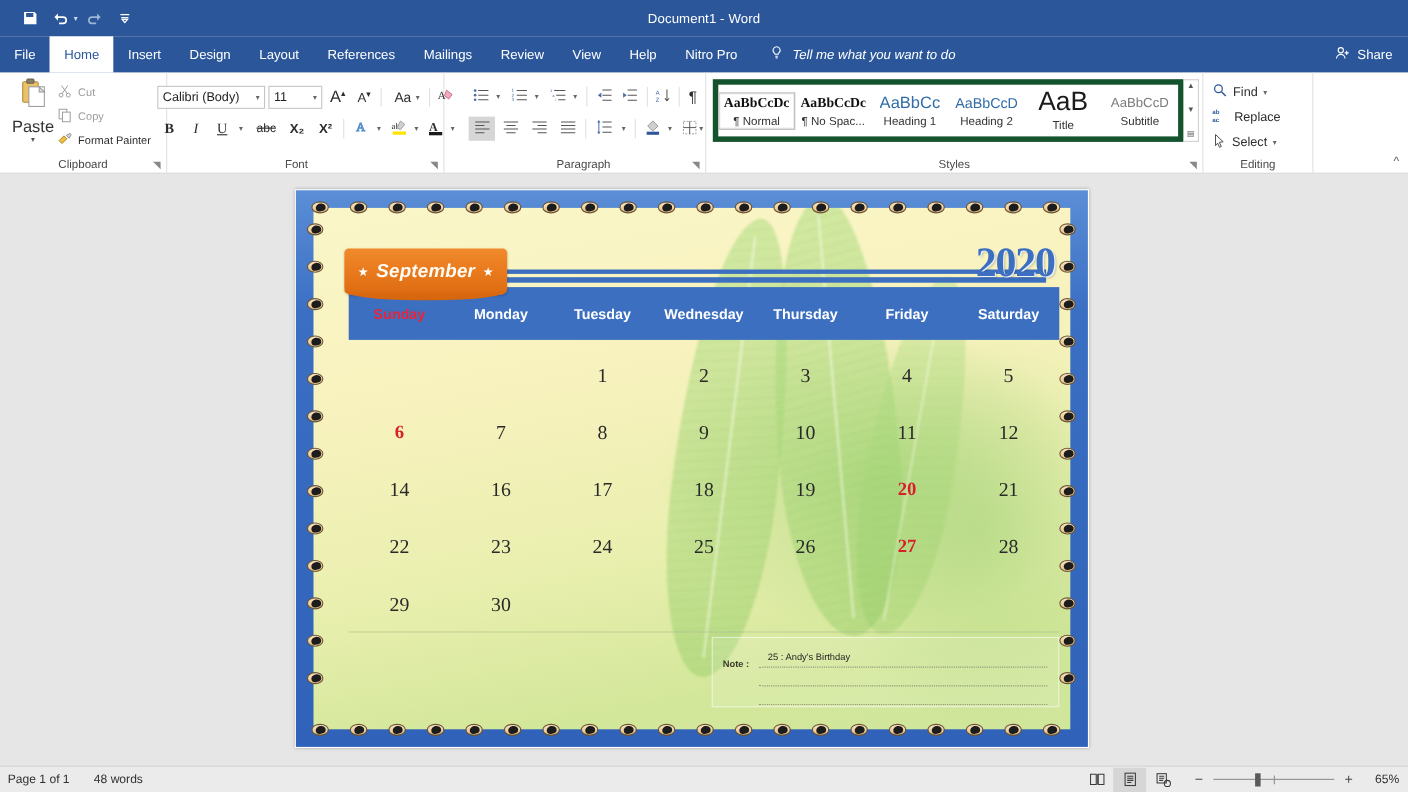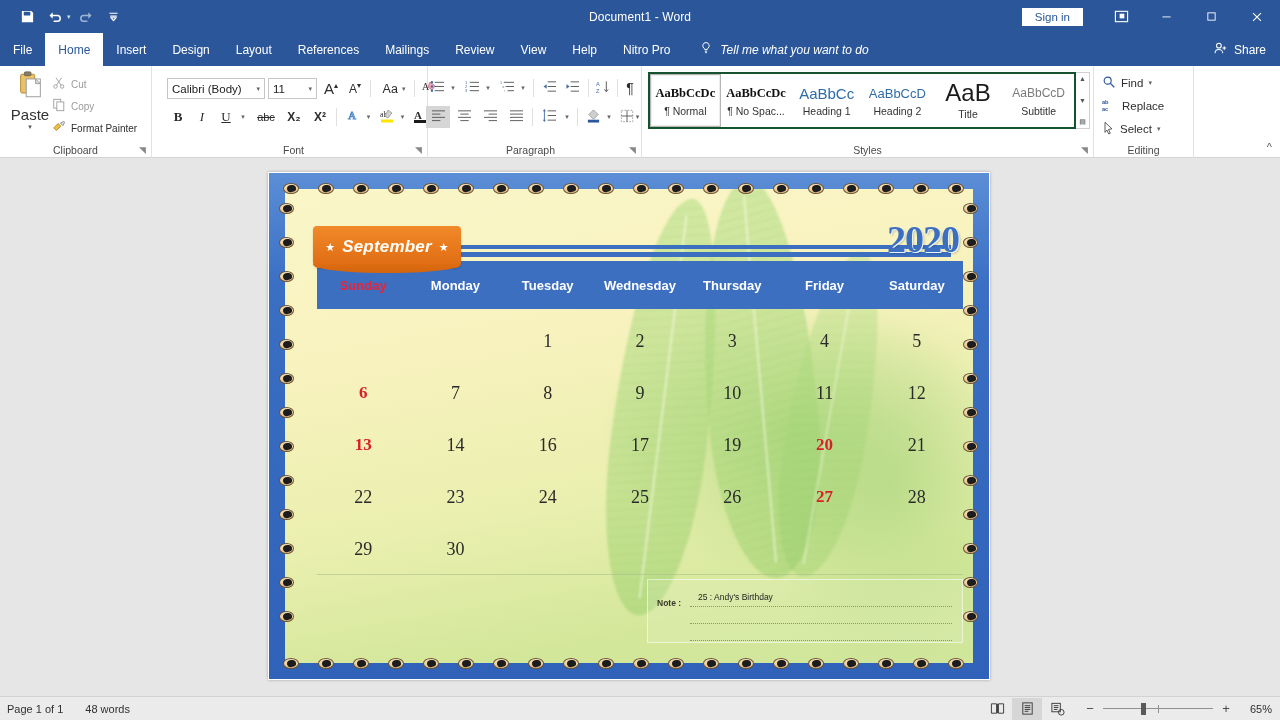--- a/index.html
+++ b/index.html
@@ -91,21 +91,21 @@
   }
   .paste-label { font-size: 15px; color: #333; margin-top: 1px; }
   .paste-caret { font-size: 7px; color: #555; line-height: 7px; }
   .clip-item {
     position: absolute; display: flex; align-items: center; gap: 5px;
     font-size: 10px; color: #9b9b9b;
   }
   .clip-item.enabled { color: #2d2d2d; }
 
   
-  #g-font { left: 160px; width: 268px; }
+  #g-font { left: 136px; width: 268px; }
   .fontname {
     position: absolute; left: 7px; top: 12px; width: 98px; height: 21px;
     border: 1px solid #c6c6c6; background:#fff;
     font-size: 11.5px; color: #222; padding: 2px 4px;
     display: flex; align-items: center; justify-content: space-between;
   }
   .fontsize {
     position: absolute; left: 108px; top: 12px; width: 49px; height: 21px;
     border: 1px solid #c6c6c6; background:#fff;
     font-size: 11.5px; color: #222; padding: 2px 4px;
@@ -117,21 +117,21 @@
     color: #2d2d2d; font-size: 13px;
   }
   .fsep { position: absolute; width: 1px; background: #e0e0e0; }
 
   
   #g-para { left: 420px; width: 222px; }
   
   #g-styles { left: 642px; width: 452px; }
   .style-gallery {
     position: absolute; left: 6px; top: 6px; width: 428px; height: 57px;
-    border: 2px solid #14532d; background: #fff; display: flex;
+    border: 5px solid #14532d; background: #fff; display: flex; align-items: center;
   }
   .style-item {
     width: 71px; display: flex; flex-direction: column;
     align-items: center; justify-content: center;
     border: 1px solid transparent;
   }
   .style-item.selected { border: 1px solid #b5b5b5; background: #fff; box-shadow: inset 0 0 0 1px #ededed; }
   .style-preview { font-size: 12.5px; line-height: 17px; white-space: nowrap; overflow: hidden; }
   .style-name { font-size: 10.5px; color: #333; margin-top: 3px; white-space: nowrap; }
   .style-scroll {
@@ -342,44 +342,20 @@
             <path fill="#9fb4d6" d="M11 3.5L14.4 7 11 10.5z"></path>
           </svg>
       </div>
       <div class="qat-btn">
         <svg width="13" height="13" viewBox="0 0 16 16">
             <path stroke="#fff" stroke-width="1.4" fill="none" d="M3 4h10M4 7.5h8M8 13L5 9.5h6z"></path>
           </svg>
       </div>
     </div>
     <div class="title-text">Document1  -  Word</div>
-    <div class="tb-right">
-      <button class="signin">Sign in</button>
-      <div class="tb-icon">
-        <svg width="15" height="15" viewBox="0 0 16 16">
-            <rect x="1.5" y="2.5" width="13" height="11" fill="none" stroke="#fff" stroke-width="1.2"></rect>
-            <path fill="#fff" d="M6 5h5v5H6z"></path>
-          </svg>
-      </div>
-      <div class="tb-icon">
-        <svg width="13" height="13" viewBox="0 0 16 16">
-            <path stroke="#fff" stroke-width="1.1" d="M3 8.5h10"></path>
-          </svg>
-      </div>
-      <div class="tb-icon">
-        <svg width="13" height="13" viewBox="0 0 16 16">
-            <rect x="3.5" y="3.5" width="9" height="9" fill="none" stroke="#fff" stroke-width="1.1"></rect>
-          </svg>
-      </div>
-      <div class="tb-icon close-hover">
-        <svg width="14" height="14" viewBox="0 0 16 16">
-            <path stroke="#fff" stroke-width="1.2" d="M3.5 3.5l9 9M12.5 3.5l-9 9"></path>
-          </svg>
-      </div>
-    </div>
   </div>
 
   <div class="tabstrip">
     <div class="tab">File</div>
     <div class="tab active">Home</div>
     <div class="tab">Insert</div>
     <div class="tab">Design</div>
     <div class="tab">Layout</div>
     <div class="tab">References</div>
     <div class="tab">Mailings</div>
@@ -813,24 +789,24 @@
             <div class="cell">5</div>
 
             <div class="cell sun">6</div>
             <div class="cell">7</div>
             <div class="cell">8</div>
             <div class="cell">9</div>
             <div class="cell">10</div>
             <div class="cell">11</div>
             <div class="cell">12</div>
 
-            <div class="cell sun">13</div>
             <div class="cell">14</div>
             <div class="cell">16</div>
             <div class="cell">17</div>
+            <div class="cell">18</div>
             <div class="cell">19</div>
 
             <div class="cell sun">20</div>
             <div class="cell">21</div>
             <div class="cell">22</div>
             <div class="cell">23</div>
             <div class="cell">24</div>
             <div class="cell">25</div>
             <div class="cell">26</div>
 

